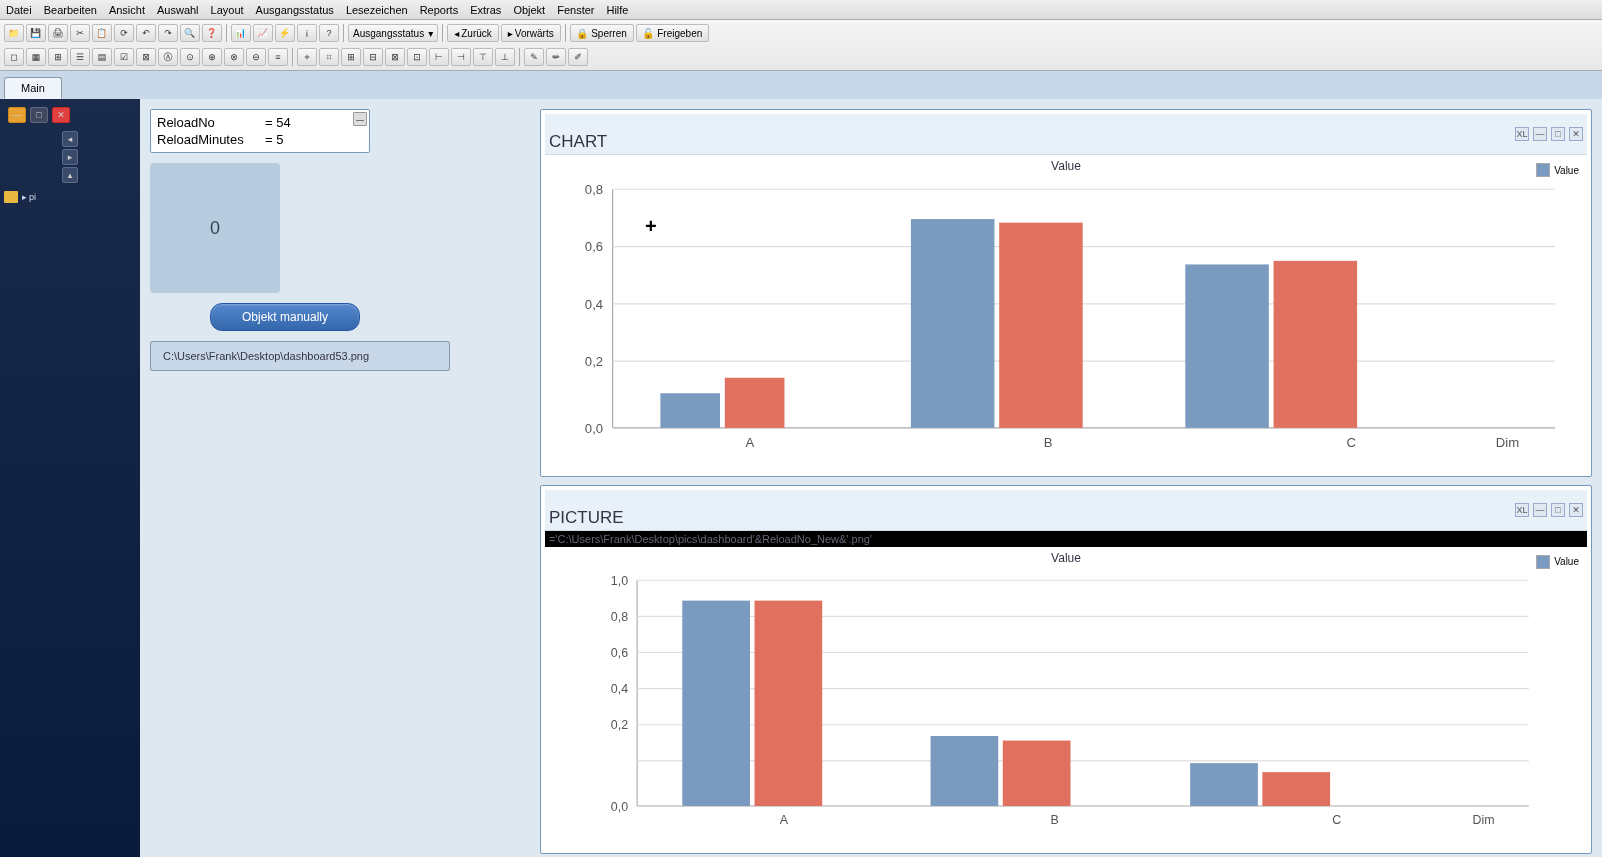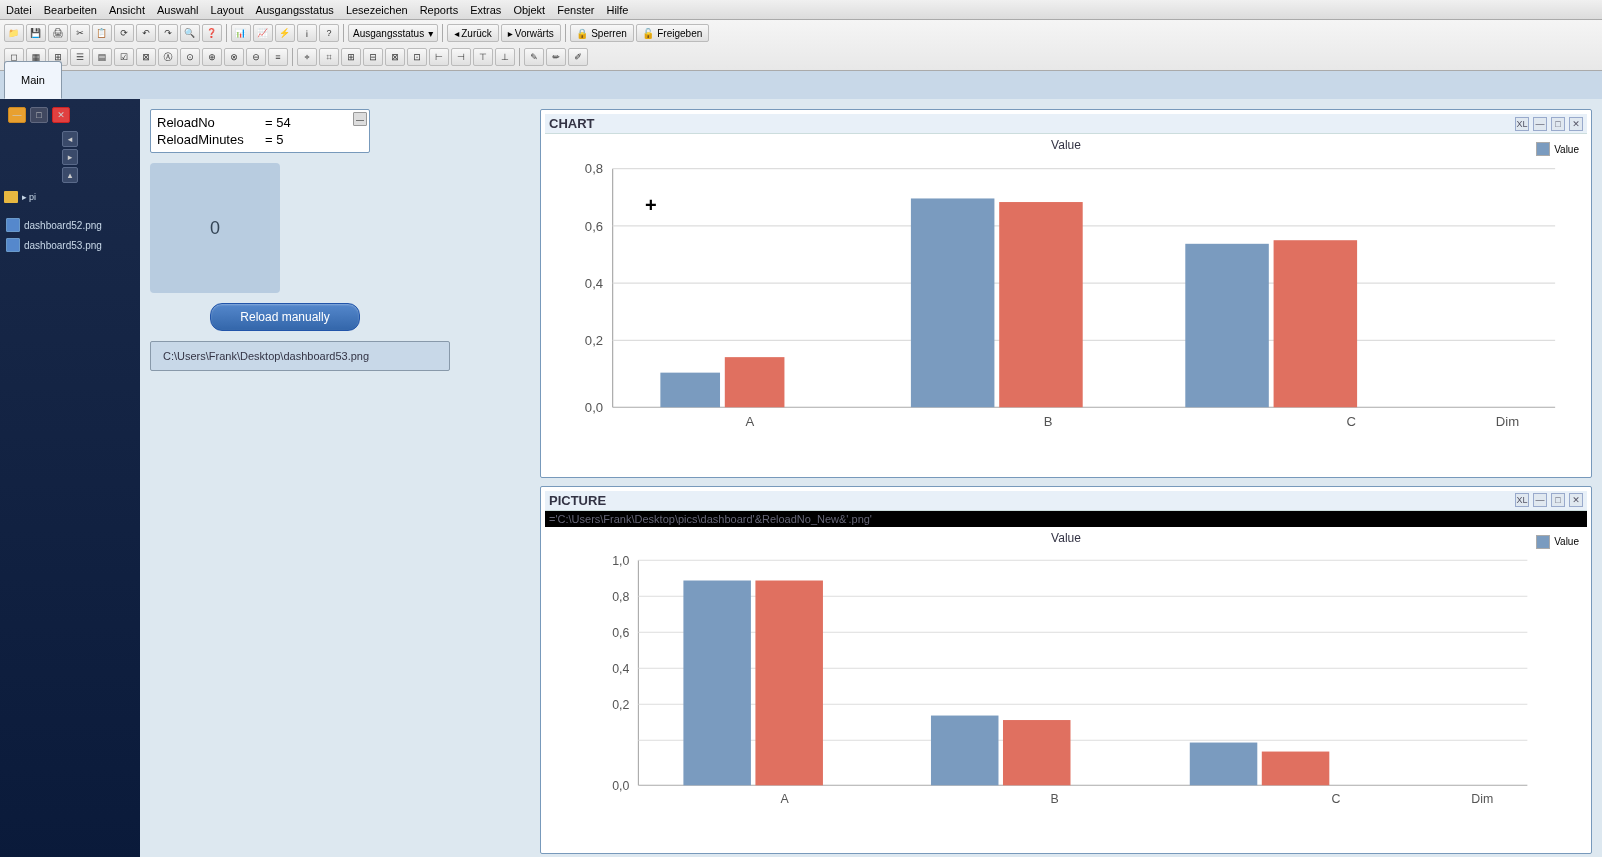--- a/index.html
+++ b/index.html
@@ -96,21 +96,21 @@
       height: 28px;
     }
     .tab {
       background: linear-gradient(to bottom, #e8f0f8, #d0e0f0);
       border: 1px solid #8899aa;
       border-bottom: none;
       padding: 6px 16px;
       border-radius: 3px 3px 0 0;
       font-size: 11px;
       cursor: pointer;
-      height: 38px;
+      height: 22px;
       display: flex;
       align-items: center;
     }
     .tab.active {
       background: #f0f5fc;
       border-bottom: 1px solid #f0f5fc;
       z-index: 1;
     }
 
     
@@ -322,23 +322,24 @@
     }
     .chart-header {
       display: flex;
       align-items: center;
       justify-content: space-between;
       border-bottom: 1px solid #cdd;
       padding: 2px 4px;
       background: #e8f0f8;
     }
     .chart-title {
-      font-size: 13px;
-      font-weight: bold;
+      font-size: 17px;
+      font-weight: normal;
       color: #334;
+      margin-top: 16px;
     }
     .chart-controls {
       display: flex;
       gap: 4px;
       margin-left: 33px;
     }
     .chart-ctrl {
       font-size: 9px;
       color: #556;
       cursor: pointer;
@@ -495,30 +496,20 @@
     </div>
     <div class="sidebar-nav">
       <div class="sidebar-nav-btn">◂</div>
       <div class="sidebar-nav-btn">▸</div>
       <div class="sidebar-nav-btn">▴</div>
       <div style="display:flex; align-items:center; gap:4px; padding: 2px 4px; margin-top:4px;">
         <div class="folder-icon"></div>
         <span style="color:#c8d8e8; font-size:9px;">▸ pi</span>
       </div>
     </div>
-    <div class="sidebar-file-list">
-      <div class="sidebar-file-item">
-        <div class="file-icon" style="background:#5588cc;"></div>
-        <span>dashboard52.png</span>
-      </div>
-      <div class="sidebar-file-item">
-        <div class="file-icon" style="background:#5588cc;"></div>
-        <span>dashboard53.png</span>
-      </div>
-    </div>
   </div>
 
   <div class="work-area">
 
     <div class="left-panel">
 
       <div class="data-box">
         <div class="data-box-close">—</div>
         <div class="data-row">
           <span class="data-label">ReloadNo</span>
@@ -530,21 +521,21 @@
         </div>
       </div>
 
       <div class="info-boxes">
         <div class="info-box-small">
           <span>0</span>
         </div>
       </div>
 
       <div style="padding-left: 60px;">
-        <button class="reload-btn">Reload manually</button>
+        <button class="reload-btn">Objekt manually</button>
       </div>
 
       <div class="filepath-box">
         <span>C:\Users\Frank\Desktop\dashboard53.png</span>
       </div>
 
     </div>
 
     <div class="right-panel">
 

